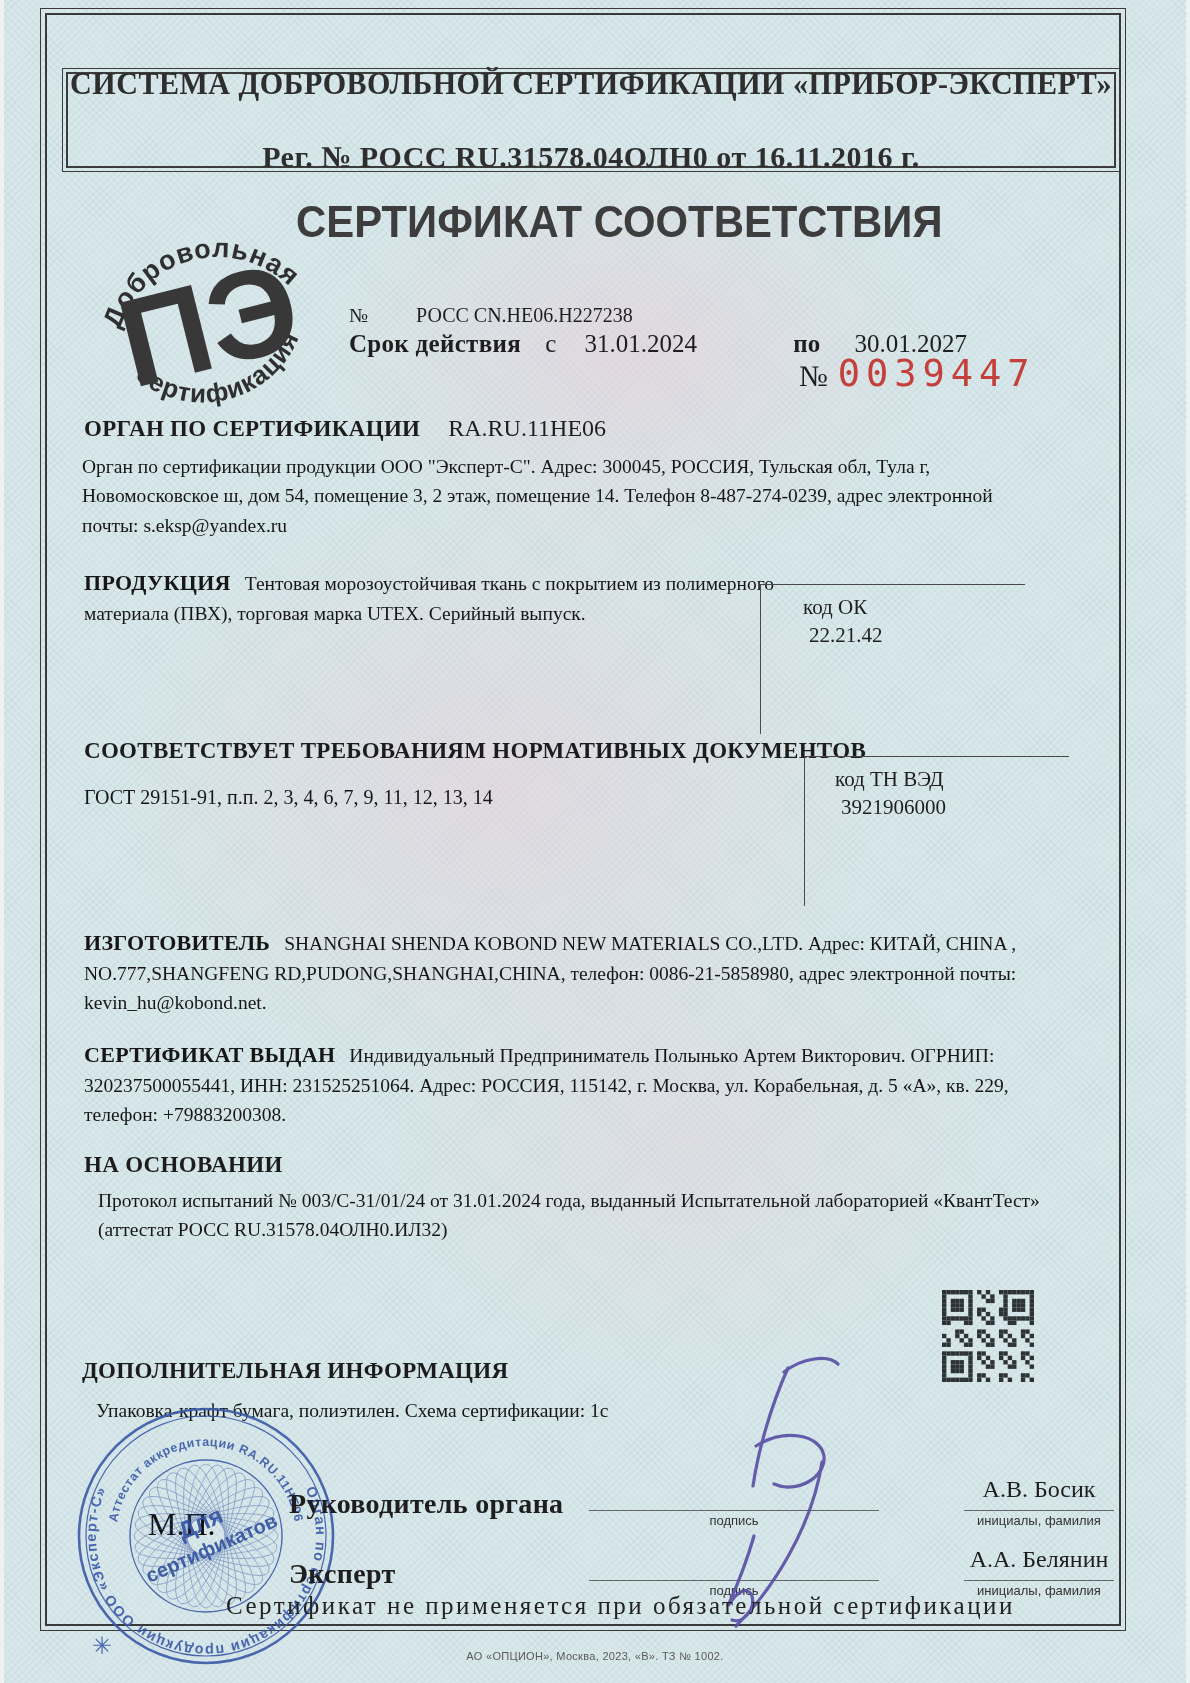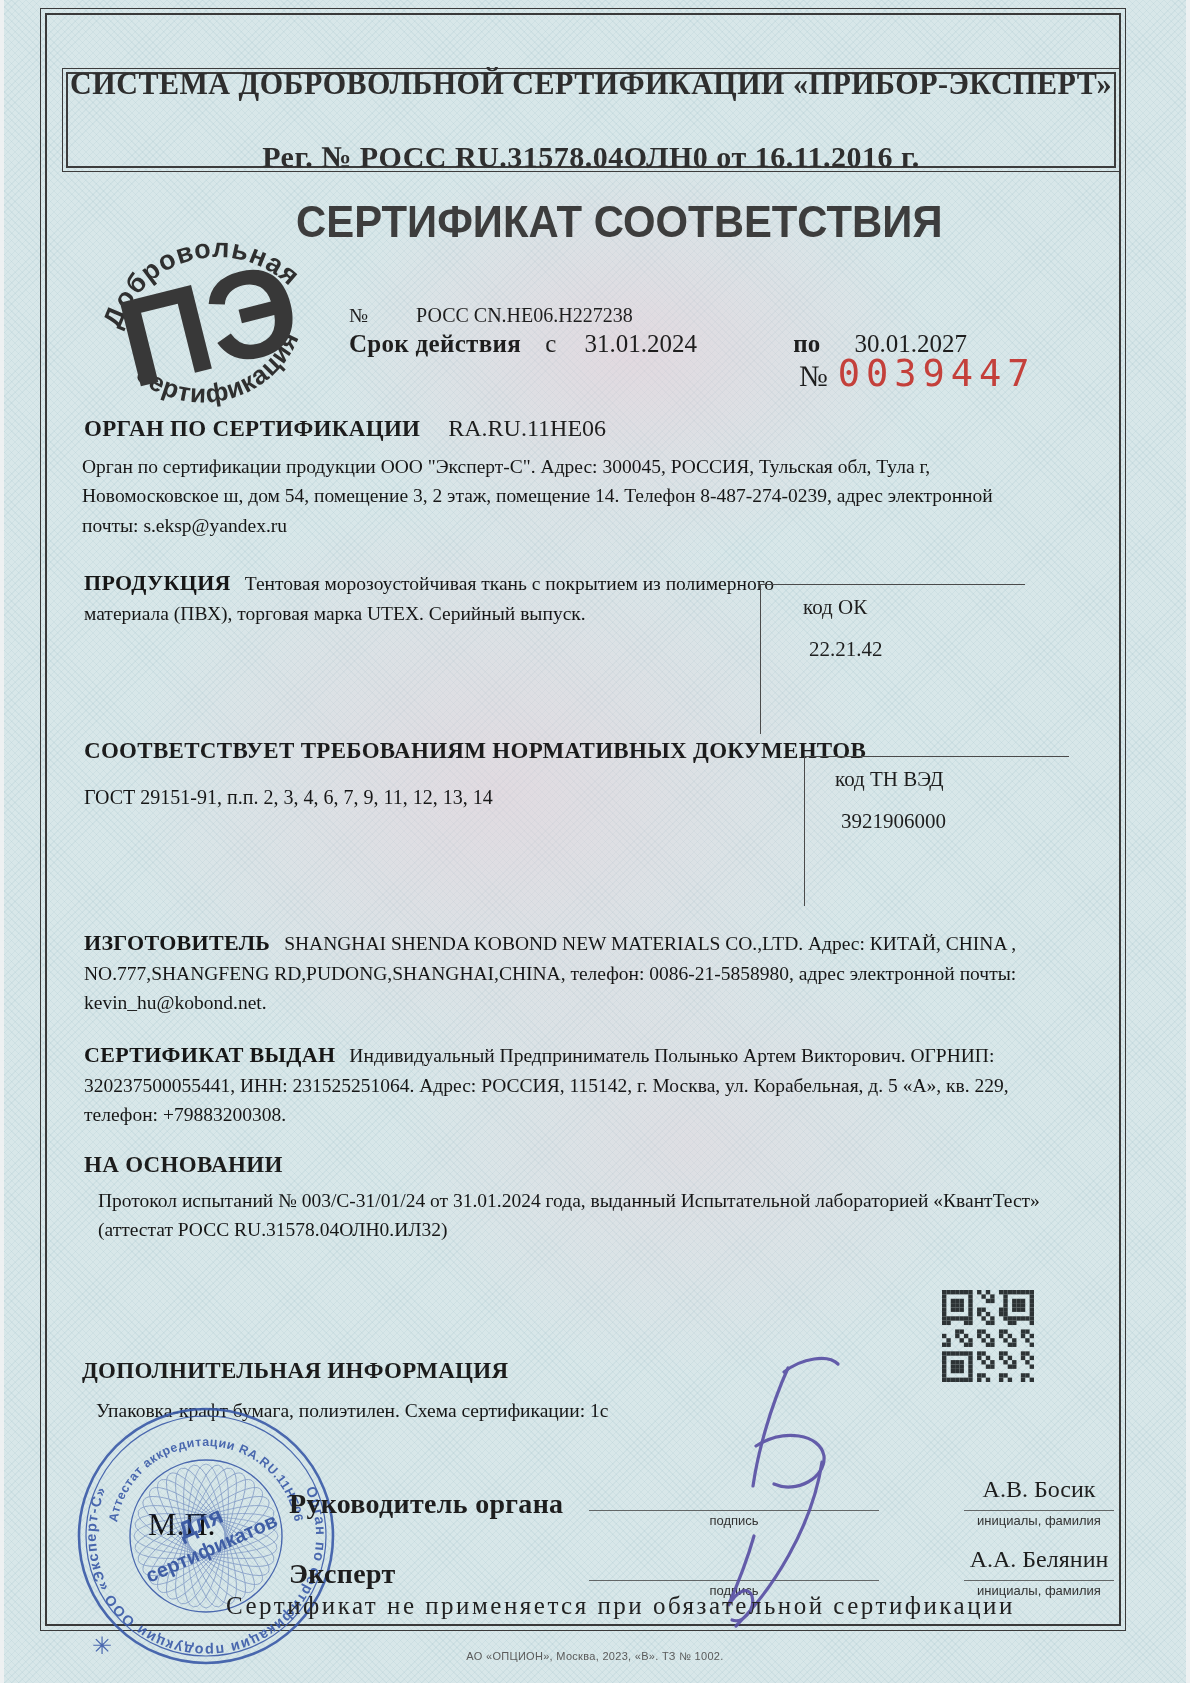--- a/index.html
+++ b/index.html
@@ -41,21 +41,21 @@
   .sec-code { font-weight:normal; font-size:24px; margin-left:28px; }
   .para { font-size:19.5px; line-height:1.5; color:#161616; }
   .flow-heading { font-weight:bold; font-size:22px; letter-spacing:.3px; margin-right:14px; }
 
   .organ-heading { position:absolute; left:80px; top:415px; }
   .organ-para { position:absolute; left:78px; top:452px; width:950px; }
 
   .product-flow { position:absolute; left:80px; top:566px; width:690px; }
   .code-box { position:absolute; width:265px; height:150px; border-top:1.5px solid #4a4a4a; border-left:1.5px solid #4a4a4a; padding:10px 0 0 42px; }
   .code-box .code-label { font-size:21px; }
-  .code-box .code-value { font-size:21px; margin-top:17px; padding-left:6px; }
+  .code-box .code-value { font-size:21px; margin-top:3px; padding-left:6px; }
   .ok-box { left:756px; top:584px; }
   .tnved-box { left:800px; top:756px; padding-left:30px; }
 
   .compliance-heading { position:absolute; left:80px; top:738px; }
   .compliance-para { position:absolute; left:80px; top:782px; width:720px; font-size:20px; }
 
   .manufacturer-flow { position:absolute; left:80px; top:926px; width:952px; }
   .issued-flow { position:absolute; left:80px; top:1038px; width:952px; }
 
   .basis-heading { position:absolute; left:80px; top:1152px; }

